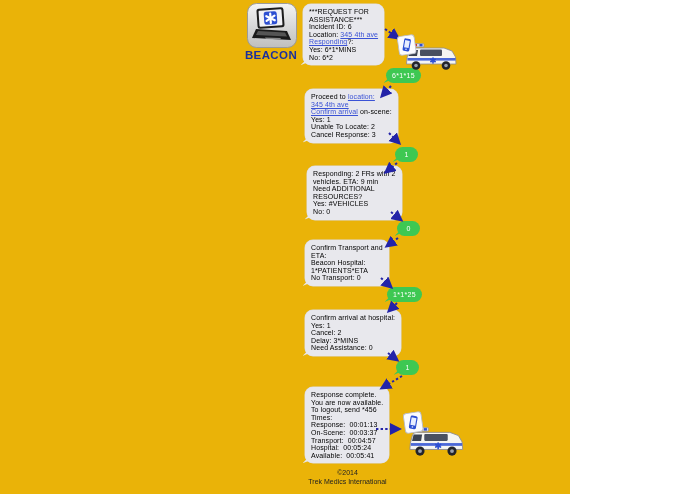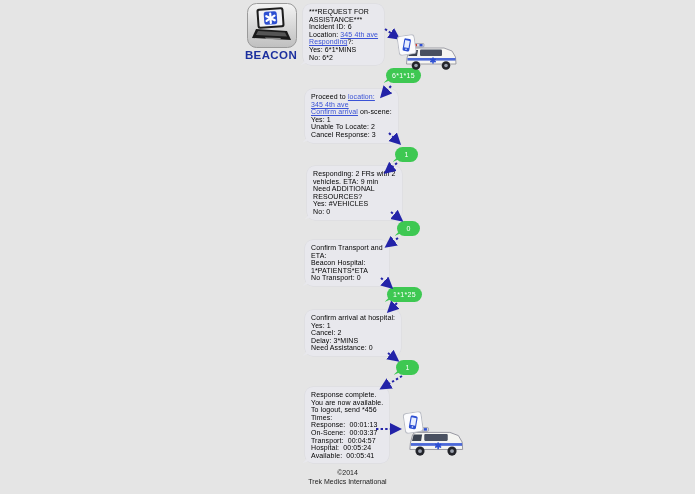--- a/index.html
+++ b/index.html
@@ -1,17 +1,17 @@
 <!DOCTYPE html>
 <html><head>
 <meta charset="utf-8">
 <style>
   html,body { margin:0; padding:0; background:#ffffff; }
   .stage {
-    position:relative; width:695px; height:494px; background:#e5e5e5;
+    position:relative; width:570px; height:494px; background:#eab308;
     font-family:"Liberation Sans", sans-serif; overflow:hidden;
   }
   
   .bubble {
     position:absolute; white-space:pre; font-size:7px; line-height:7.6px;
     border-radius:8px; padding:4px 6px; letter-spacing:0.1px;
   }
   .bubble.gray { background:#e8e8ed; color:#000; box-shadow:0 0 0 0.5px #d9d9df; }
   .bubble.gray::after {
     content:""; position:absolute; left:-2.5px; bottom:0;

